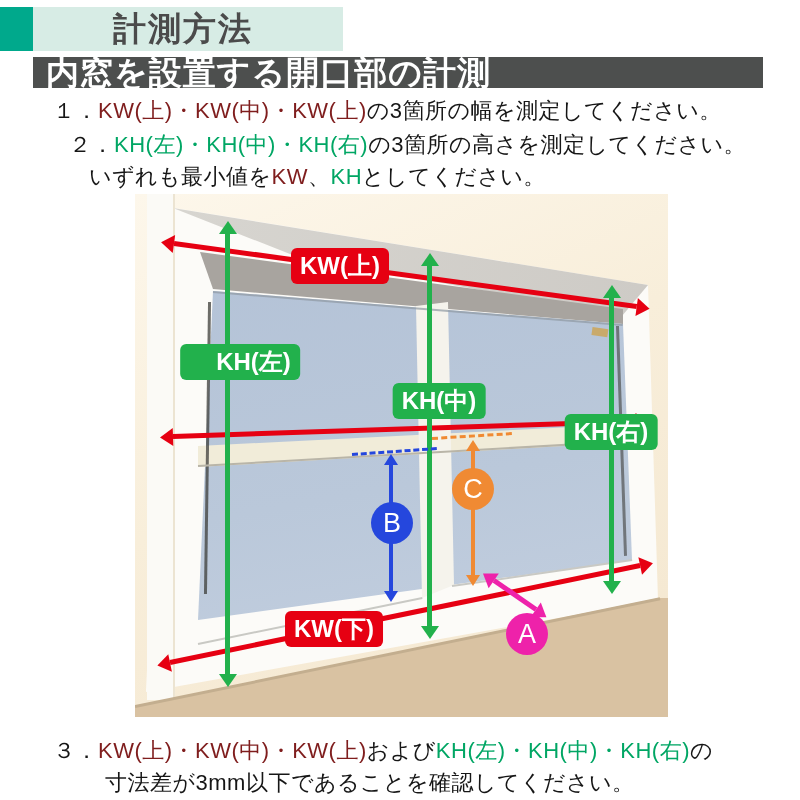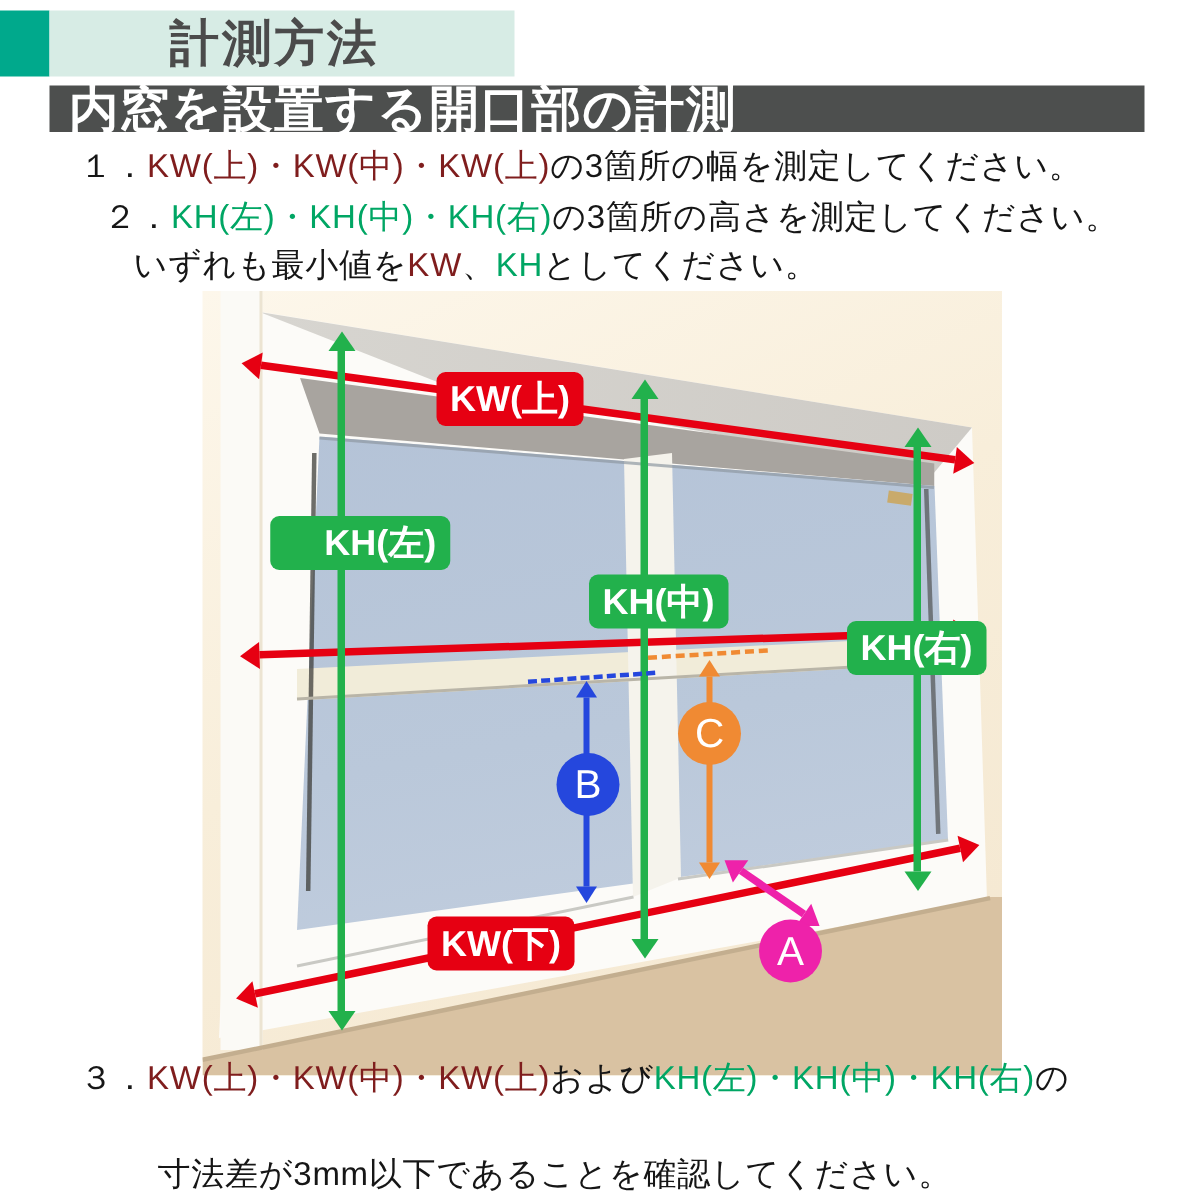--- a/index.html
+++ b/index.html
@@ -140,16 +140,16 @@
   <div class="circle" style="left:236px;top:308px;background:#2547dd;">B</div>
   <div class="circle" style="left:317px;top:274px;background:#f08a33;">C</div>
 
   <div class="tag tag-red" style="left:205px;top:72px;">KW(上)</div>
   <div class="tag tag-red" style="left:199px;top:435px;">KW(下)</div>
   <div class="tag tag-green" style="left:105px;top:168px;padding-left:36px;">KH(左)</div>
   <div class="tag tag-green" style="left:304px;top:207px;">KH(中)</div>
   <div class="tag tag-green" style="left:476px;top:198px;margin-top:40px;">KH(右)</div>
 </div>
 
-<div class="abs instr" style="left:53px;top:704px;">
+<div class="abs instr" style="left:53px;top:736px;">
   <span>３．</span><span class="t-red">KW(上)・KW(中)・KW(上)</span><span>および</span><span class="t-green">KH(左)・KH(中)・KH(右)</span><span>の</span>
 </div>
 <div class="abs instr" style="left:105px;top:768px;">寸法差が3mm以下であることを確認してください。</div>
 
 </body></html>

